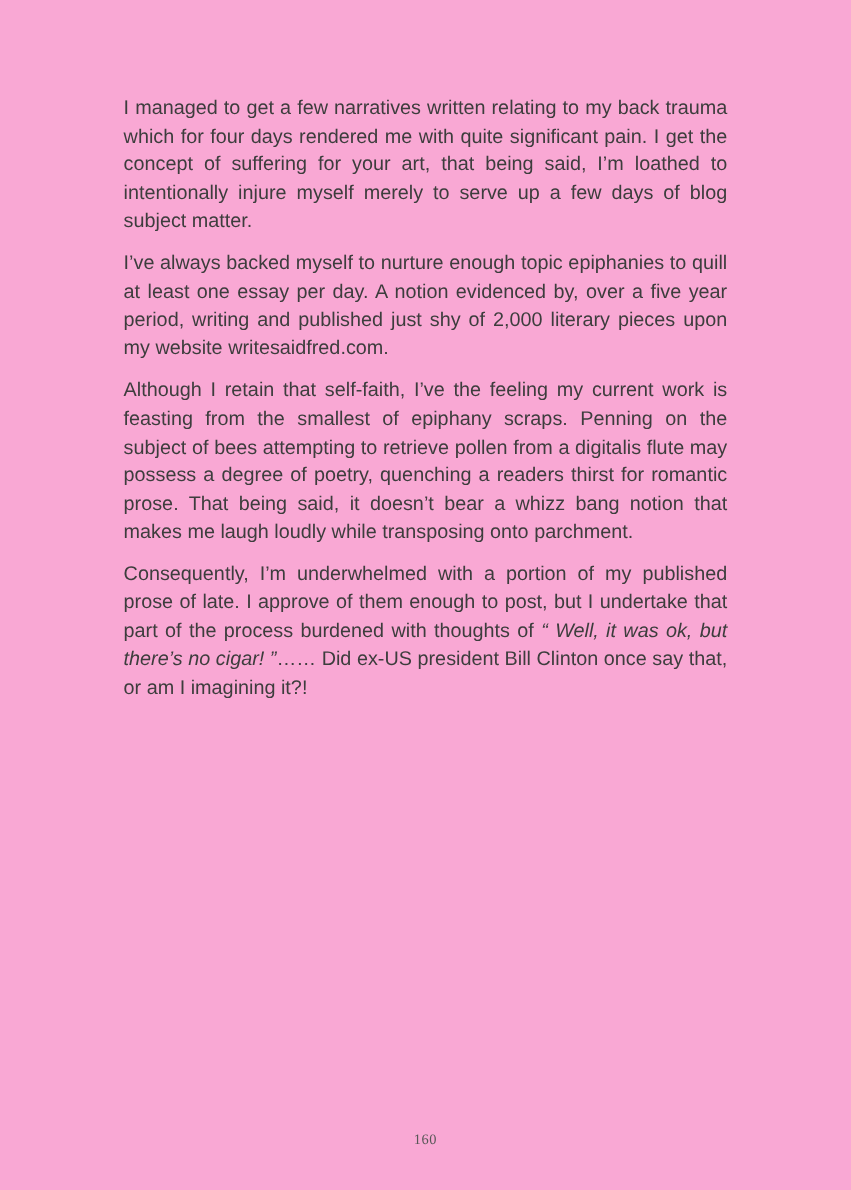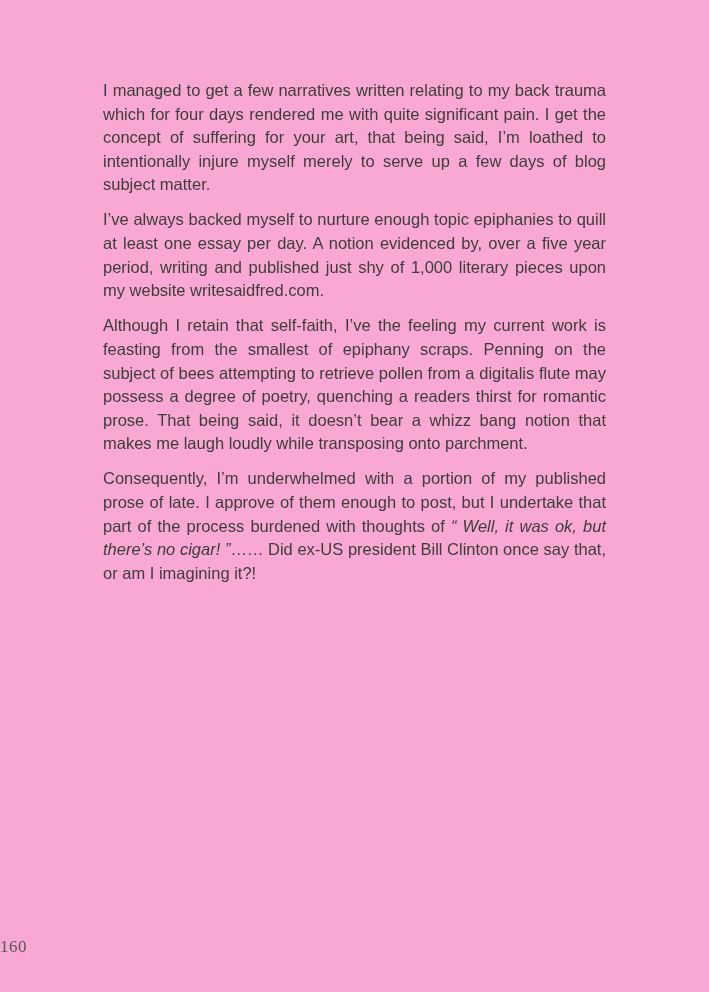--- a/index.html
+++ b/index.html
@@ -33,30 +33,31 @@
     margin-bottom: 4px;
   }
   .text-block em {
     font-style: italic;
   }
   .page-number {
     position: absolute;
     bottom: 35px;
     left: 0;
     width: 100%;
-    font-size: 17px;
+    text-align: center;
+    font-size: 12px;
     color: #575757;
     font-family: "Liberation Serif", serif;
     letter-spacing: 0.5px;
   }
 </style>
 </head>
 <body>
 
 <div class="page">
   <div class="text-block">
     <p>I managed to get a few narratives written relating to my back trauma which for four days rendered me with quite significant pain. I get the concept of suffering for your art, that being said, I’m loathed to intentionally injure myself merely to serve up a few days of blog subject matter.</p>
-    <p>I’ve always backed myself to nurture enough topic epiphanies to quill at least one essay per day. A notion evidenced by, over a five year period, writing and published just shy of 1,000 literary pieces upon my website writesaidfred.com.</p>
+    <p>I’ve always backed myself to nurture enough topic epiphanies to quill at least one essay per day. A notion evidenced by, over a five year period, writing and published just shy of 2,000 literary pieces upon my website writesaidfred.com.</p>
     <p>Although I retain that self-faith, I’ve the feeling my current work is feasting from the smallest of epiphany scraps. Penning on the subject of bees attempting to retrieve pollen from a digitalis flute may possess a degree of poetry, quenching a readers thirst for romantic prose. That being said, it doesn’t bear a whizz bang notion that makes me laugh loudly while transposing onto parchment.</p>
     <p><span>Consequently, I’m underwhelmed with a portion of my published prose of late. I approve of them enough to post, but I undertake that part of the process burdened with thoughts of </span><em>“ Well, it was ok, but there’s no cigar! ”</em><span>…… Did ex-US president Bill Clinton once say that, or am I imagining it?!</span></p>
   </div>
   <div class="page-number">160</div>
 </div>
 
 </body></html>

